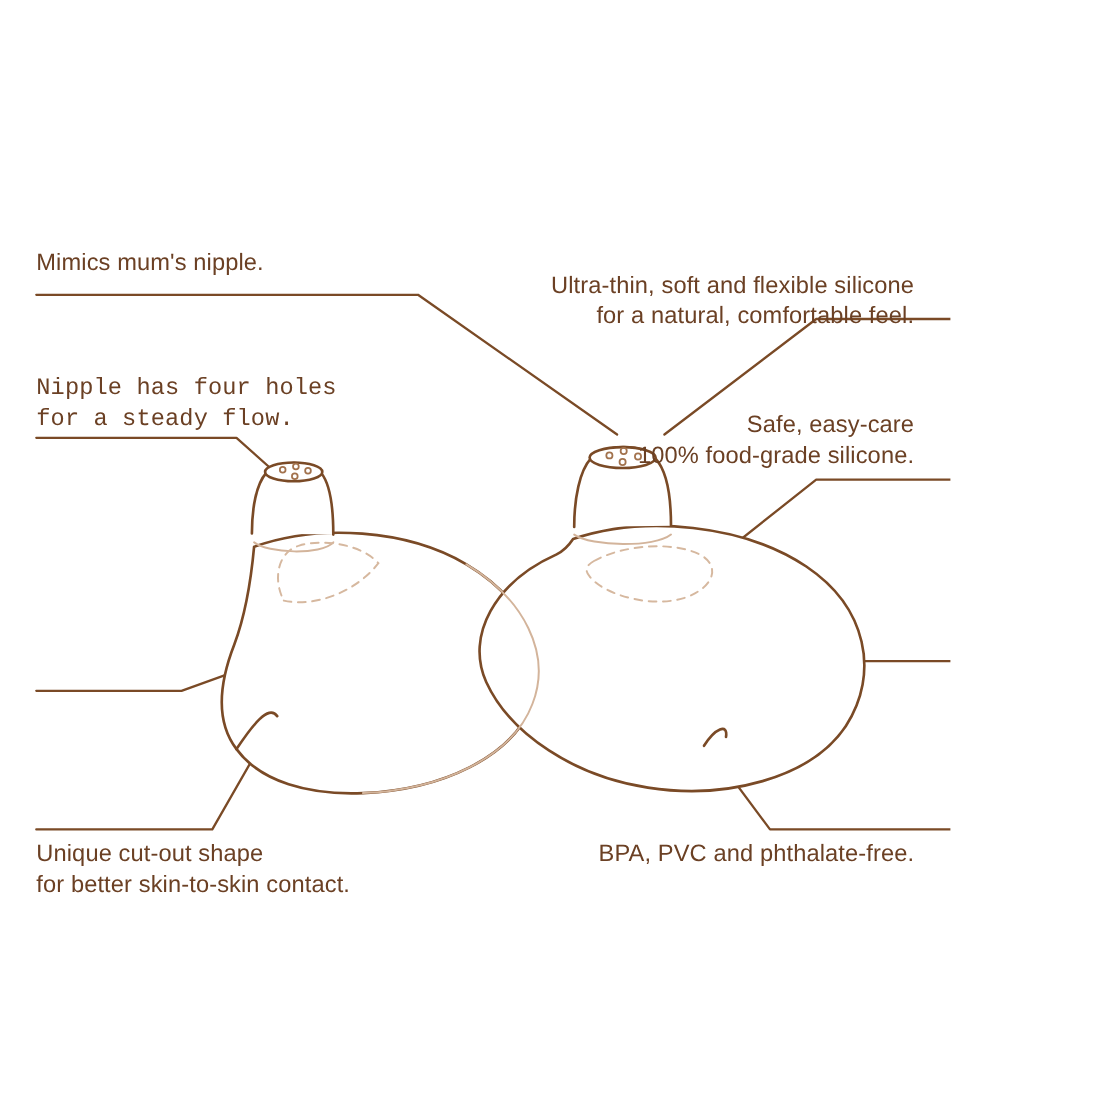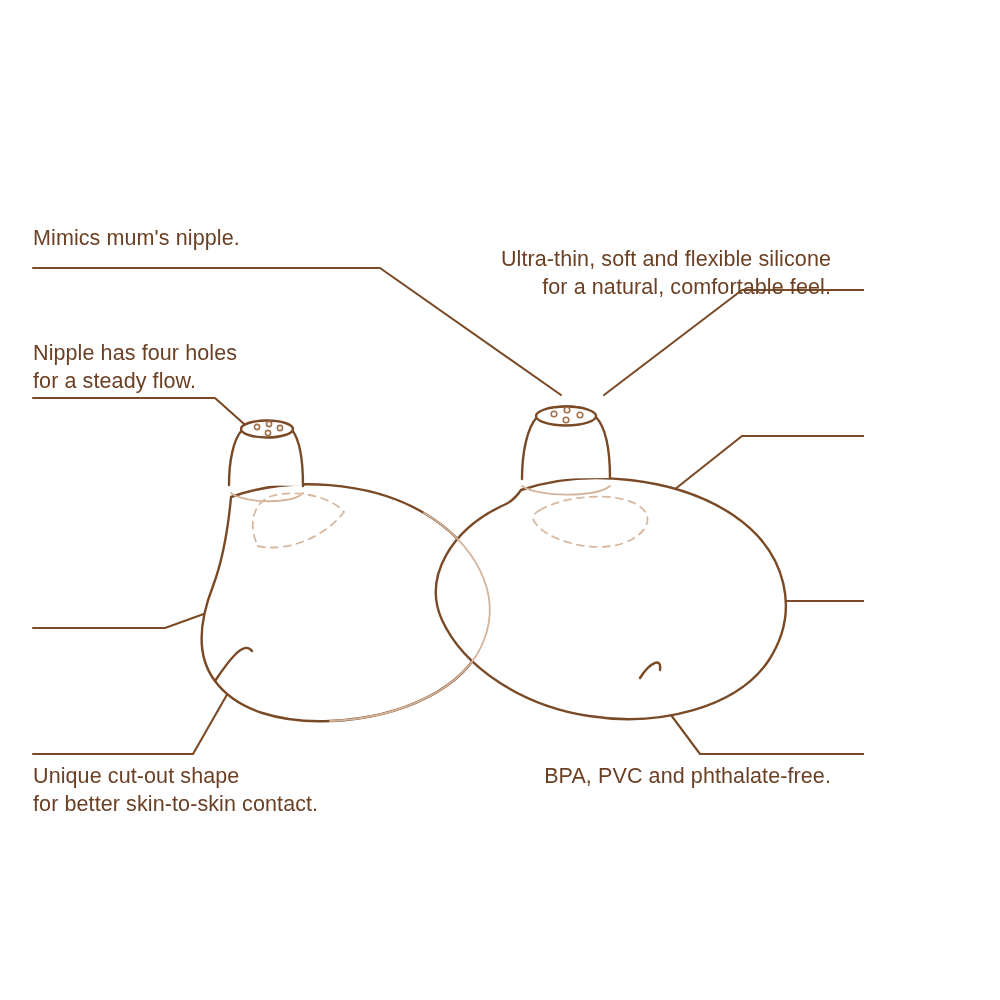--- a/index.html
+++ b/index.html
@@ -29,21 +29,21 @@
     font-size: 21.5px;
     line-height: 28px;
     white-space: pre-line;
     letter-spacing: 0.1px;
   }
   .align-left  { text-align: left; }
   .align-right { text-align: right; }
 
   
   #t-mimics        { left: 33px;  top: 224px;  width: 360px; }
-  #t-fourholes     { left: 33px;  top: 339px;  width: 330px; }
+  #t-fourholes     { left: 33px;  top: 339px;  width: 330px; font-family: Liberation Mono, monospace; }
   #t-diameter      { left: 33px;  top: 527px;  width: 300px; }
   #t-cutout        { left: 33px;  top: 762px;  width: 420px; }
   #t-ultrathin     { right: 33px; top: 228px;  width: 420px; margin-top: 17px; }
   #t-safe          { right: 33px; top: 372px;  width: 360px; }
   #t-portable      { right: 33px; top: 502px;  width: 300px; }
   #t-bpa           { right: 33px; top: 762px;  width: 400px; }
 </style>
 </head>
 <body>
 
@@ -159,15 +159,17 @@
   </svg>
 
   <div class="callout-text align-left" id="t-mimics">Mimics mum's nipple.</div>
   <div class="callout-text align-left" id="t-fourholes">Nipple has four holes
 for a steady flow.</div>
   <div class="callout-text align-left" id="t-cutout">Unique cut-out shape
 for better skin-to-skin contact.</div>
 
   <div class="callout-text align-right" id="t-ultrathin">Ultra-thin, soft and flexible silicone
 for a natural, comfortable feel.</div>
+  <div class="callout-text align-right" id="t-safe">Safe, easy-care
+100% food-grade silicone.</div>
   <div class="callout-text align-right" id="t-bpa">BPA, PVC and phthalate-free.</div>
 
 </div>
 
 </body></html>

